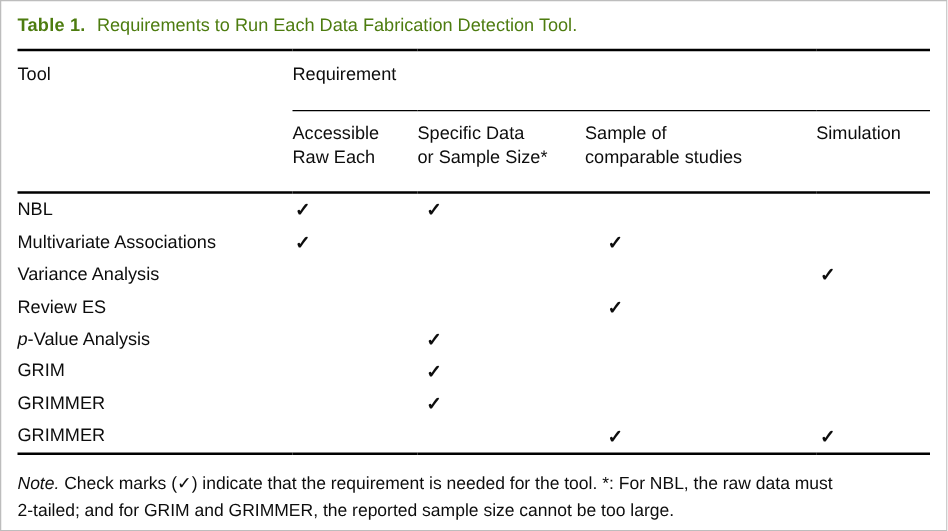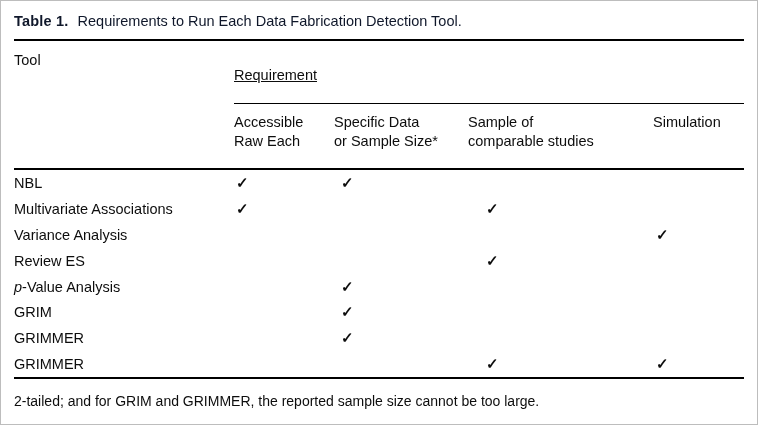--- a/index.html
+++ b/index.html
@@ -12,43 +12,42 @@
     border: 1px solid #bdbdbd;
     font-family: "Liberation Sans", sans-serif;
     color: #111111;
     overflow: hidden;
   }
   .inner { padding: 0 13px; }
   .caption {
     margin: 12px 0 9px 0;
     font-size: 14.5px;
     line-height: 17px;
-    color: #0f172a;
+    color: #4d7c0f;
   }
   .caption .bold { font-weight: 700; margin-right: 5px; letter-spacing: 0.2px; }
   table.req-table {
     width: 730px;
     border-collapse: collapse;
     table-layout: fixed;
     border-top: 2px solid #000;
     font-size: 14.5px;
     color: #0d0d0d;
   }
   th, td { text-align: left; font-weight: 400; padding: 0; }
   .tool-h {
     vertical-align: top;
     padding-top: 11px;
     border-bottom: 2px solid #000;
   }
   .req-h {
     vertical-align: top;
-    padding-top: 26px;
+    padding-top: 11px;
     height: 36px;
     border-bottom: 1px solid #000;
-    text-decoration: underline;
   }
   .cols-row th {
     vertical-align: top;
     padding-top: 9px;
     height: 55px;
     line-height: 19px;
     border-bottom: 2px solid #000;
   }
   .cols-row th span { display: block; }
   tbody td { height: 25.9px; vertical-align: middle; }
@@ -163,17 +162,18 @@
           <td><span class="it"></span><span>GRIMMER</span></td>
           <td class="check-cell c1"></td>
           <td class="check-cell c2"></td>
           <td class="check-cell c3">✓</td>
           <td class="check-cell c4">✓</td>
         </tr>
       </tbody>
     </table>
 
     <div class="note">
+      <span class="line"><span class="it">Note.</span><span> Check marks (✓) indicate that the requirement is needed for the tool. *: For NBL, the raw data must</span></span>
       <span class="line">2-tailed; and for GRIM and GRIMMER, the reported sample size cannot be too large.</span>
     </div>
 
   </div>
 </div>
 
 </body></html>

